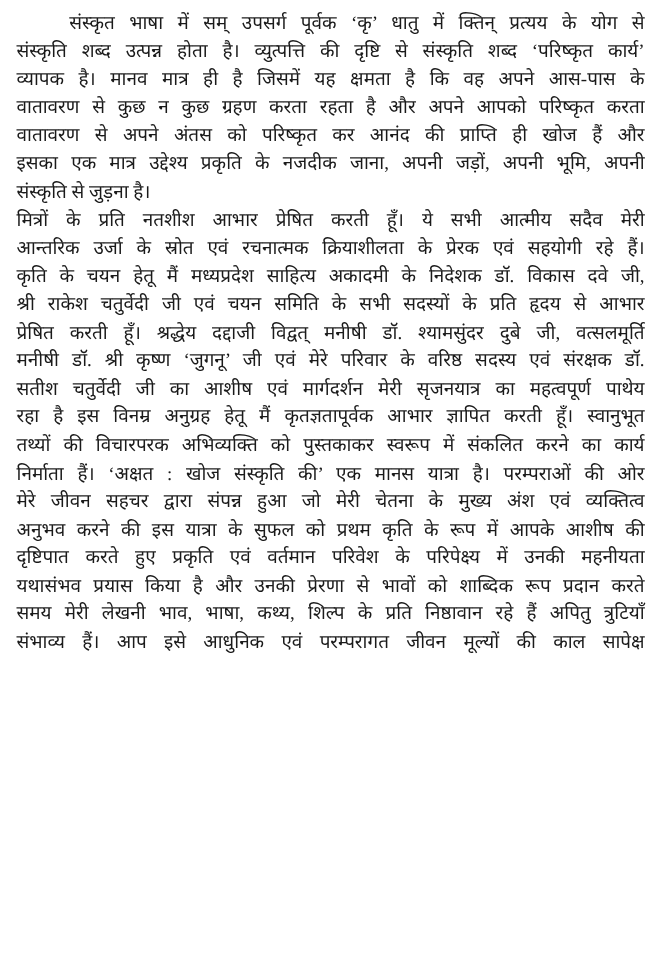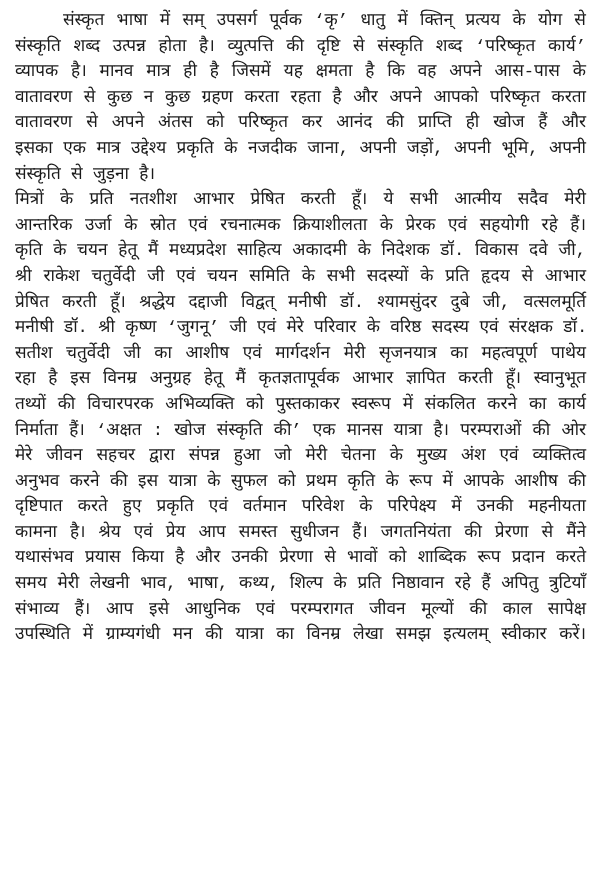--- a/index.html
+++ b/index.html
@@ -12,21 +12,21 @@
     height: 878px;
     overflow: hidden;
     position: relative;
   }
   .page {
     position: absolute;
     left: 15px;
     top: 8px;
     width: 571px;
     color: #1a1a1a;
-    font-family: Liberation Mono, monospace;
+    font-family: Liberation Serif, serif;
     font-size: 17.2px;
   }
   .line {
     height: 25.6px;
     line-height: 25.6px;
     white-space: nowrap;
     text-align: justify;
     text-align-last: justify;
     overflow: visible;
   }
@@ -57,24 +57,22 @@
     <div class="line">श्री राकेश चतुर्वेदी जी एवं चयन समिति के सभी सदस्यों के प्रति हृदय से आभार</div>
     <div class="line">प्रेषित करती हूँ। श्रद्धेय दद्दाजी विद्वत् मनीषी डॉ. श्यामसुंदर दुबे जी, वत्सलमूर्ति</div>
     <div class="line">मनीषी डॉ. श्री कृष्ण ‘जुगनू’ जी एवं मेरे परिवार के वरिष्ठ सदस्य एवं संरक्षक डॉ.</div>
     <div class="line">सतीश चतुर्वेदी जी का आशीष एवं मार्गदर्शन मेरी सृजनयात्र का महत्वपूर्ण पाथेय</div>
     <div class="line">रहा है इस विनम्र अनुग्रह हेतू मैं कृतज्ञतापूर्वक आभार ज्ञापित करती हूँ। स्वानुभूत</div>
     <div class="line">तथ्यों की विचारपरक अभिव्यक्ति को पुस्तकाकर स्वरूप में संकलित करने का कार्य</div>
     <div class="line">निर्माता हैं। ‘अक्षत : खोज संस्कृति की’ एक मानस यात्रा है। परम्पराओं की ओर</div>
     <div class="line">मेरे जीवन सहचर द्वारा संपन्न हुआ जो मेरी चेतना के मुख्य अंश एवं व्यक्तित्व</div>
     <div class="line">अनुभव करने की इस यात्रा के सुफल को प्रथम कृति के रूप में आपके आशीष की</div>
     <div class="line">दृष्टिपात करते हुए प्रकृति एवं वर्तमान परिवेश के परिपेक्ष्य में उनकी महनीयता</div>
-    <div class="line">कामना है। श्रेय एवं प्रेय आप समस्त सुधीजन हैं। जगतनियंता की प्रेरणा से मैंने</div>
     <div class="line">यथासंभव प्रयास किया है और उनकी प्रेरणा से भावों को शाब्दिक रूप प्रदान करते</div>
     <div class="line">समय मेरी लेखनी भाव, भाषा, कथ्य, शिल्प के प्रति निष्ठावान रहे हैं अपितु त्रुटियाँ</div>
     <div class="line">संभाव्य हैं। आप इसे आधुनिक एवं परम्परागत जीवन मूल्यों की काल सापेक्ष</div>
-    <div class="line">उपस्थिति में ग्राम्यगंधी मन की यात्रा का विनम्र लेखा समझ इत्यलम् स्वीकार करें।</div>
     <div class="line"></div>
     <div class="line"></div>
     <div class="line"></div>
     <div class="line"></div>
     <div class="line"></div>
   </div>
 </div>
 
 </body></html>

